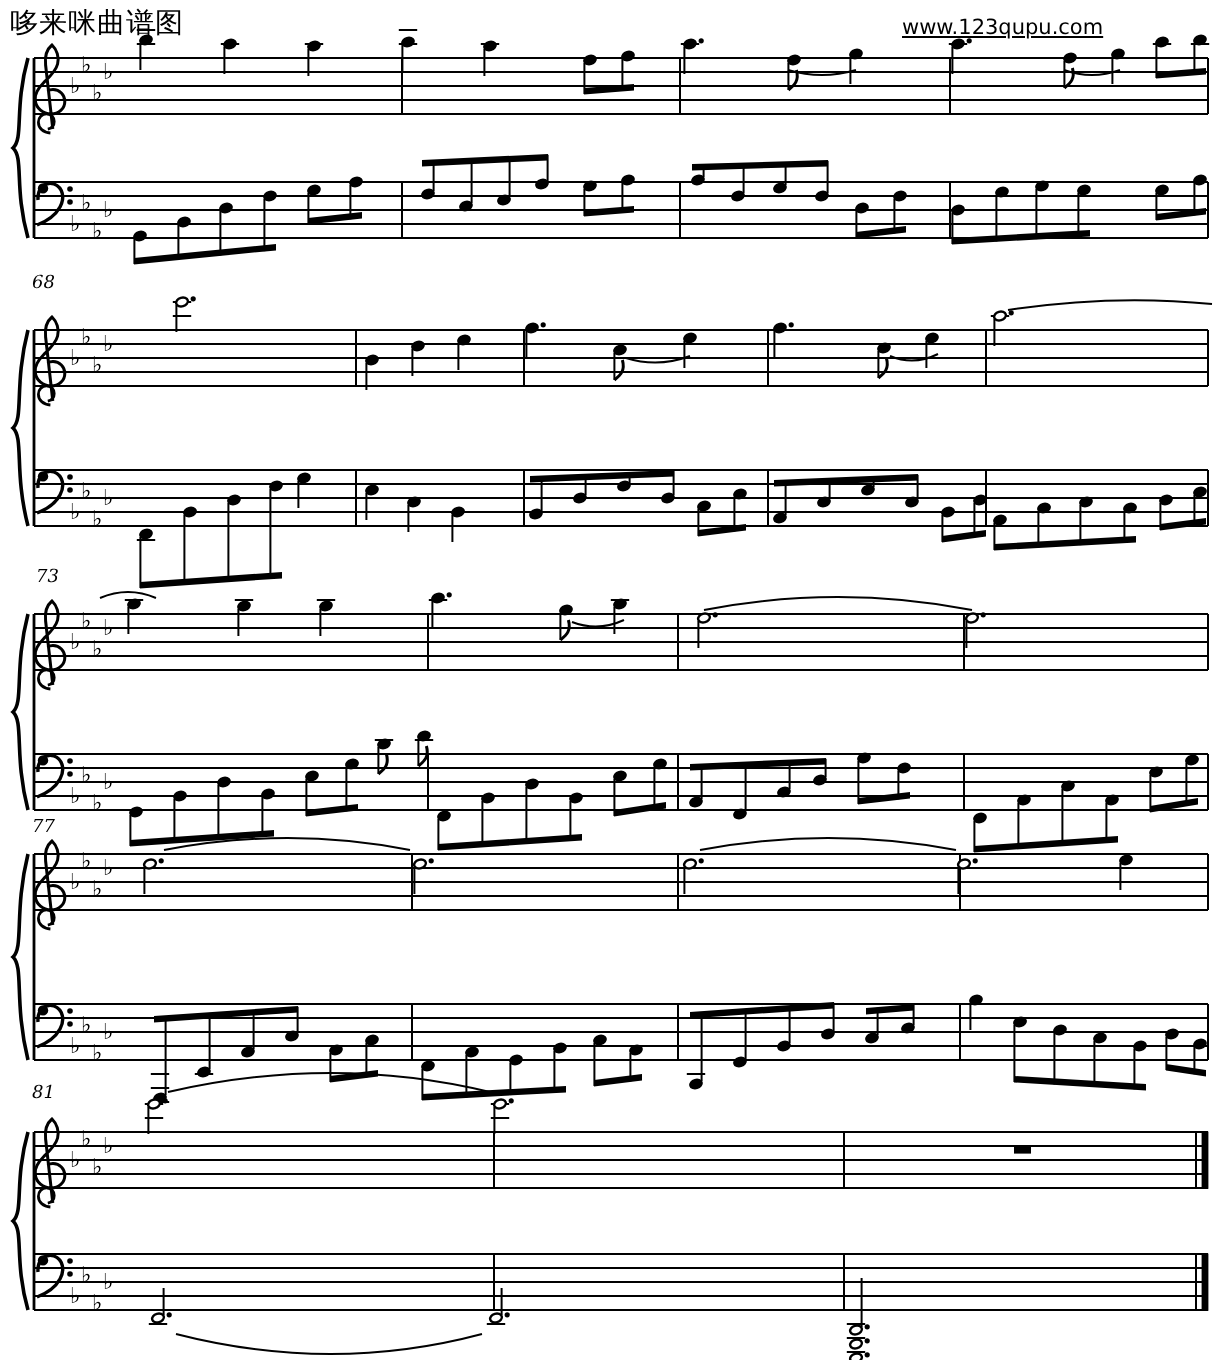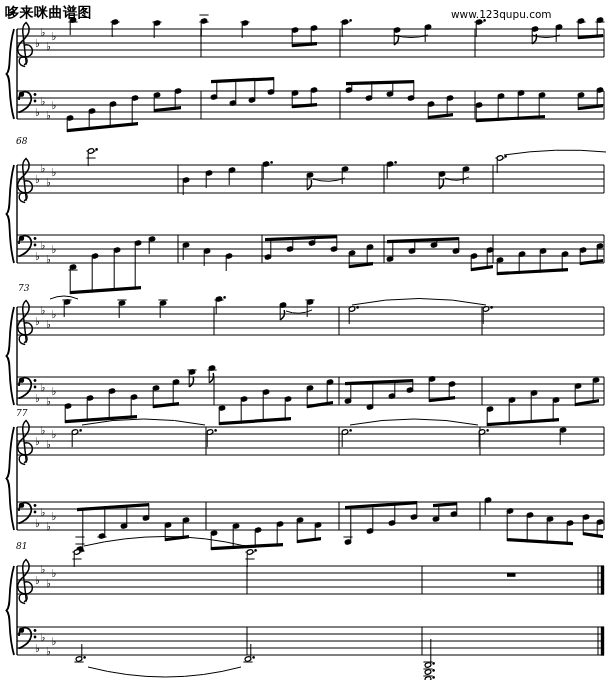--- a/index.html
+++ b/index.html
@@ -1,21 +1,21 @@
 <!DOCTYPE html>
 <html><head>
 <meta charset="utf-8">
 <style>
   html,body{margin:0;padding:0;background:#fff;}
   .page{position:relative;width:609px;height:680px;background:#fff;overflow:hidden;
         font-family:"DejaVu Sans",sans-serif;}
   .score-svg{position:absolute;left:0;top:0;}
   .title{position:absolute;left:5px;top:4px;font-size:14px;line-height:16px;color:#000;
-         font-weight:bold;letter-spacing:0.5px;white-space:nowrap;}
-  .watermark{position:absolute;left:451px;top:8px;font-size:10.5px;color:#000;white-space:nowrap;}
+         font-weight:normal;letter-spacing:0.5px;white-space:nowrap;}
+  .watermark{position:absolute;left:451px;top:8px;font-size:10.5px;color:#000;white-space:nowrap;text-decoration:underline;}
 </style>
 </head>
 <body>
 
 <div class="page">
   <svg id="score" class="score-svg" width="609" height="680" viewBox="0 0 609 680">
       <line x1="17" y1="29" x2="604" y2="29" stroke="#000000" stroke-width="1"></line>
       <line x1="17" y1="91" x2="604" y2="91" stroke="#000000" stroke-width="1"></line>
       <line x1="17" y1="36" x2="604" y2="36" stroke="#000000" stroke-width="1"></line>
       <line x1="17" y1="98" x2="604" y2="98" stroke="#000000" stroke-width="1"></line>

